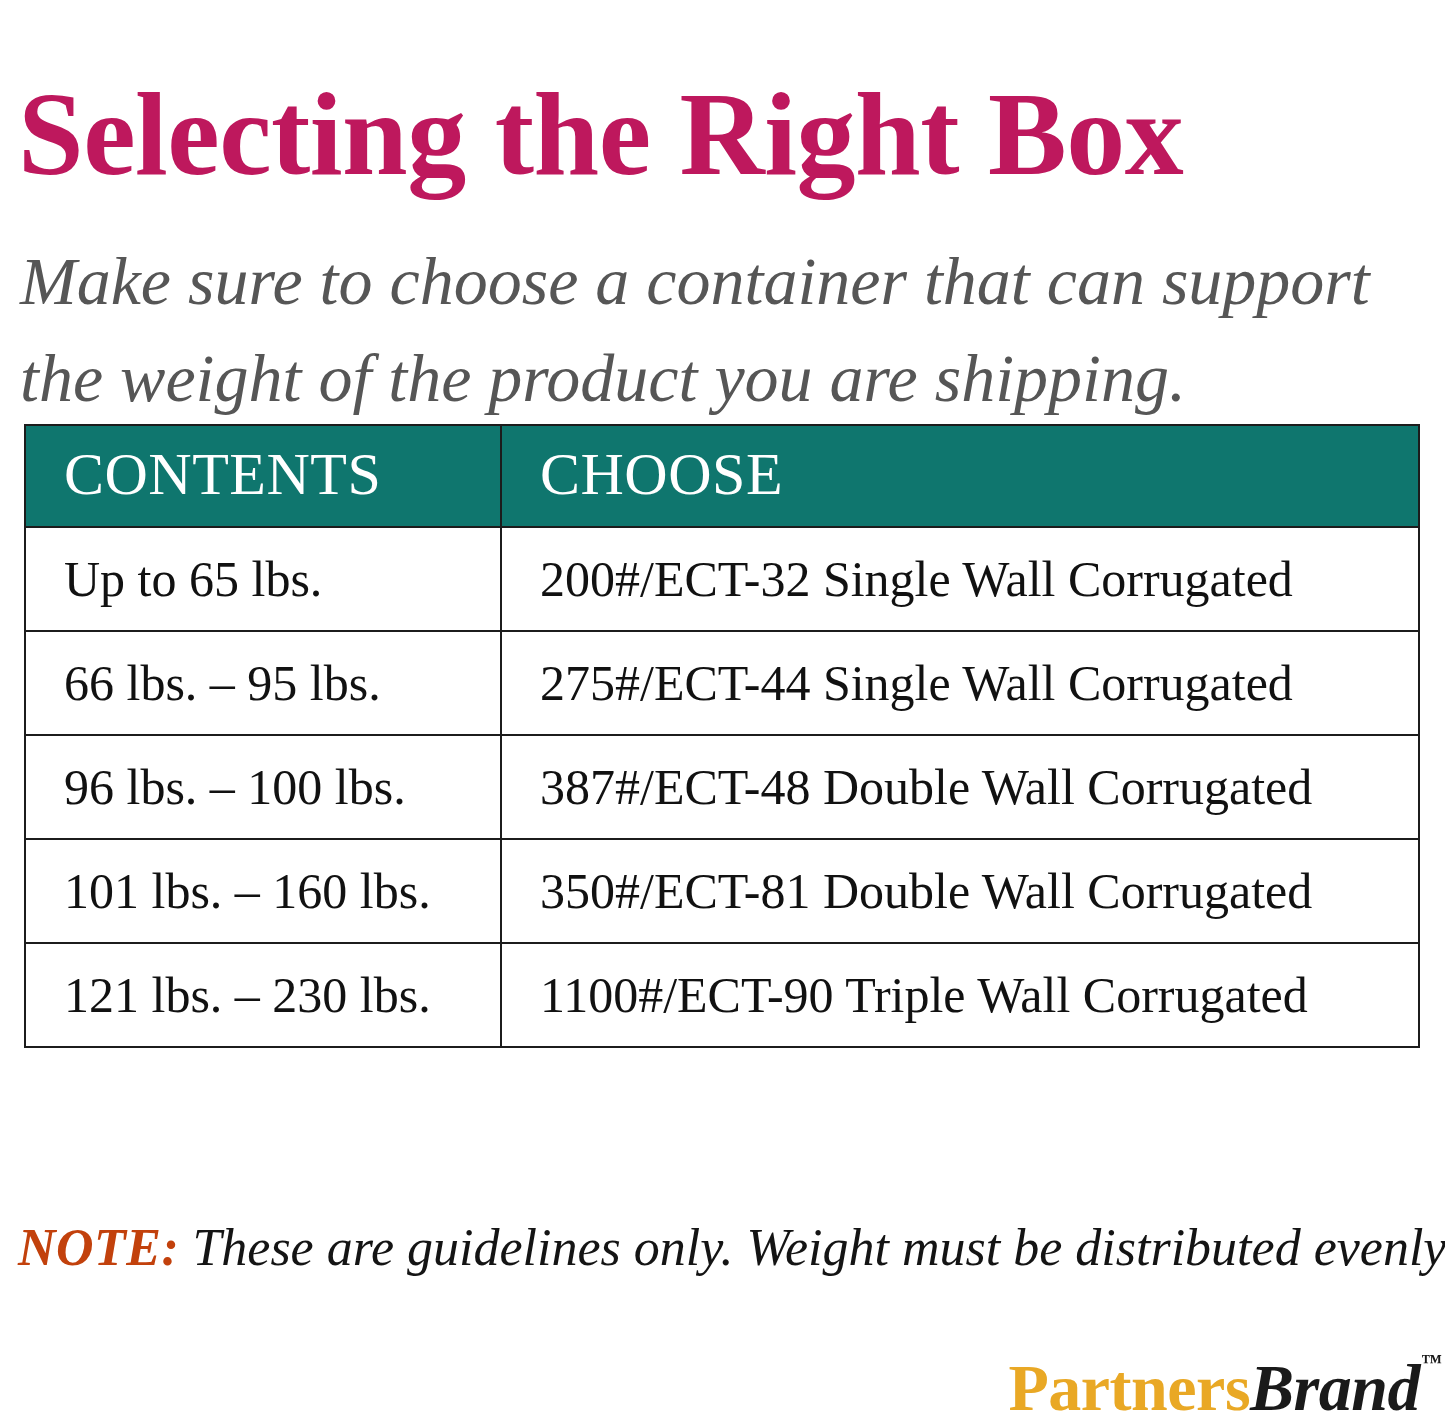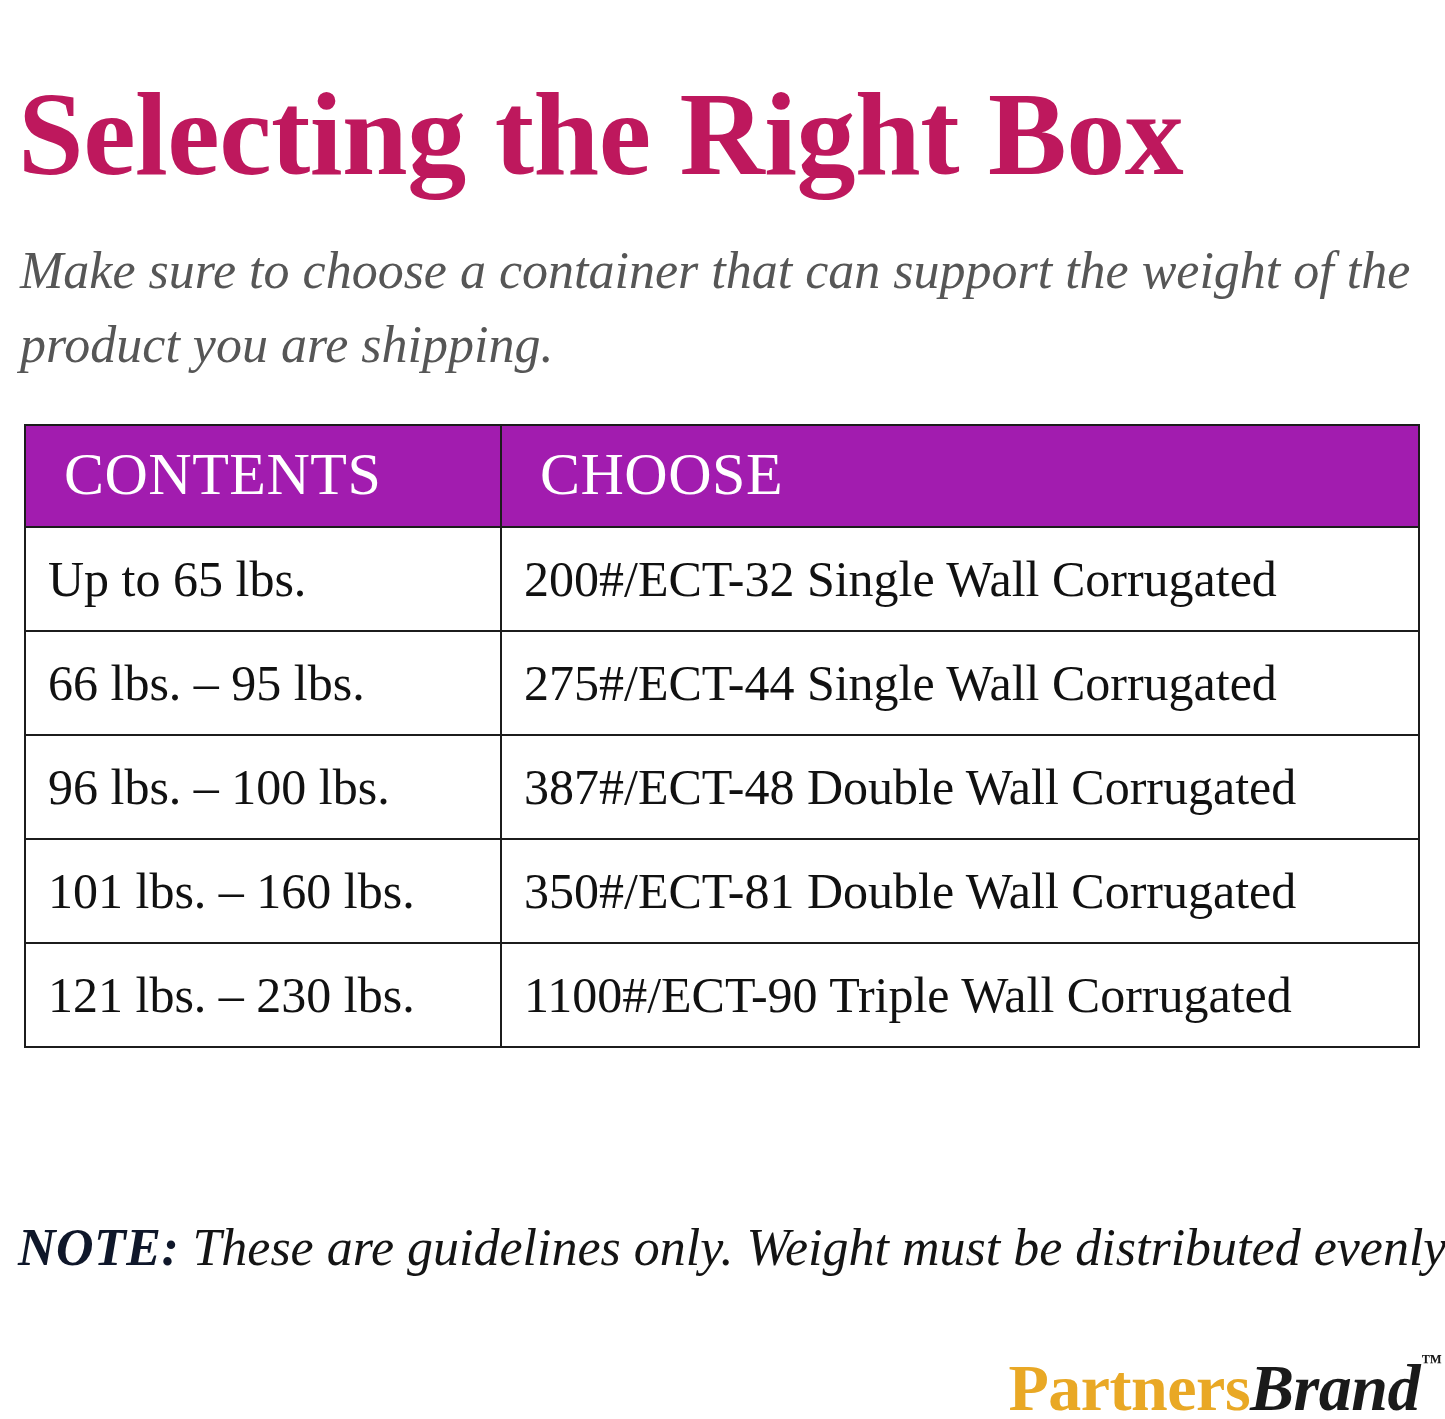--- a/index.html
+++ b/index.html
@@ -28,23 +28,23 @@
     letter-spacing: -0.5px;
     color: #be185d;
     line-height: 1.18;
     white-space: nowrap;
   }
 
   
   .page-subtitle {
     position: absolute;
     left: 20px;
-    top: 182px;
+    top: 165px;
     width: 1410px;
-    font-size: 52px;
+    font-size: 68px;
     font-style: italic;
     font-weight: normal;
     color: #565656;
     line-height: 1.42;
   }
 
   
   .spec-table {
     position: absolute;
     left: 24px;
@@ -58,51 +58,51 @@
 
   .spec-table th,
   .spec-table td {
     border: 2px solid #1c1c1c;
     padding: 0;
     vertical-align: middle;
     text-align: left;
   }
 
   .spec-table thead th {
-    background: #a21caf;
+    background: #0f766e;
     color: #ffffff;
     height: 96px;
     font-size: 60px;
     font-weight: normal;
     letter-spacing: 0.5px;
     padding-left: 38px;
     padding-bottom: 4px;
   }
 
   .spec-table tbody td {
     height: 102px;
     font-size: 50px;
     color: #111111;
-    padding-left: 22px;
+    padding-left: 38px;
     white-space: nowrap;
   }
 
   
   .note-line {
     position: absolute;
     left: 18px;
     top: 1218px;
     width: 1420px;
     font-size: 52px;
     font-style: italic;
     color: #141414;
     white-space: nowrap;
   }
   .note-line .note-label {
-    color: #0f172a;
+    color: #c2410c;
     font-weight: bold;
     letter-spacing: 0.5px;
   }
   .note-line .note-body {
     color: #141414;
   }
 
   
   .brand-logo {
     position: absolute;

